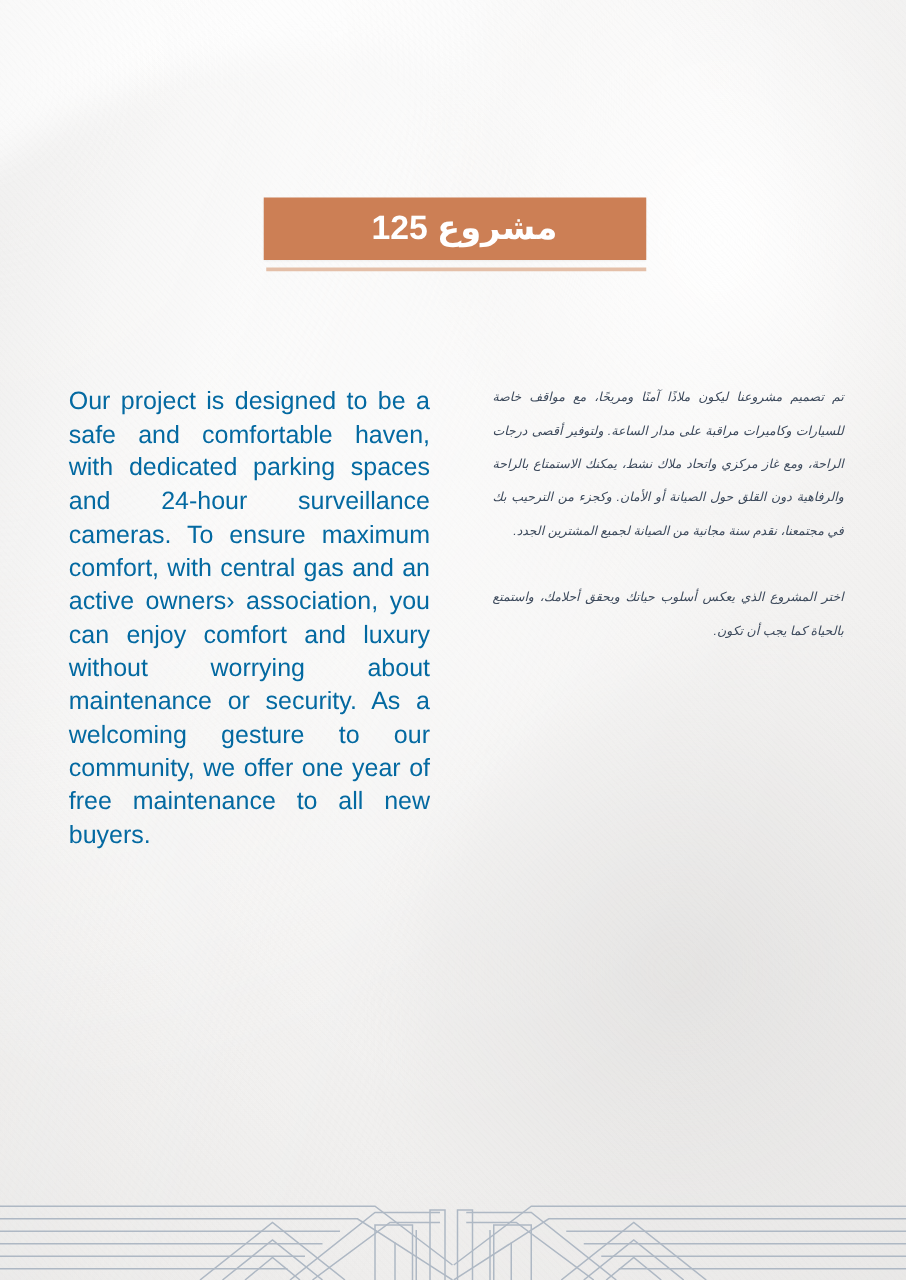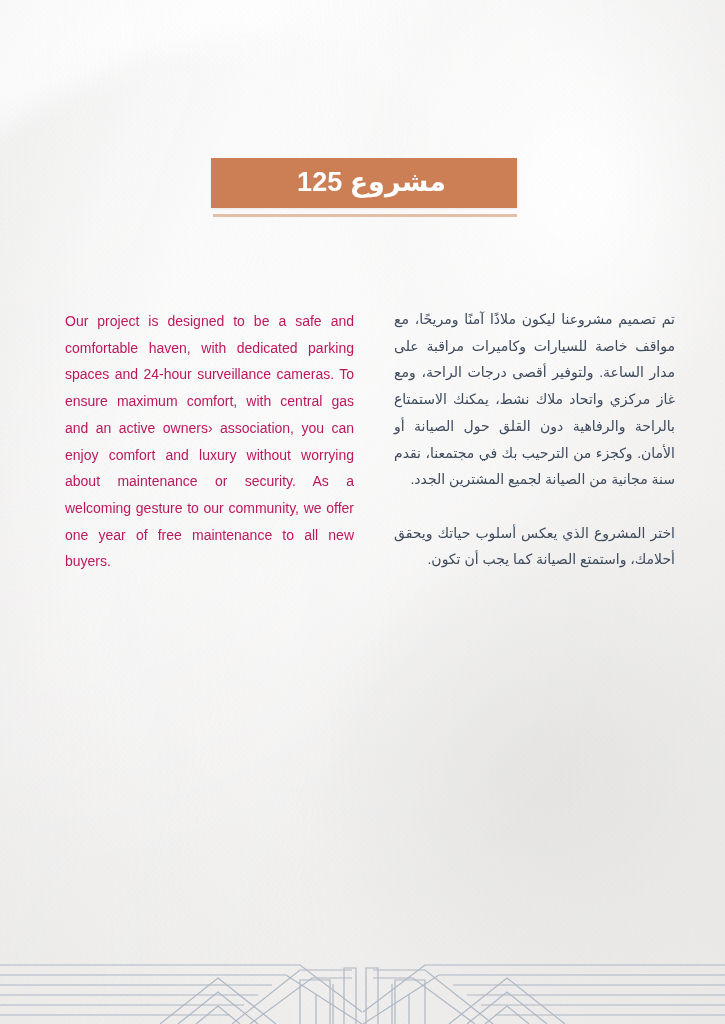--- a/index.html
+++ b/index.html
@@ -138,42 +138,43 @@
     left: 213px;
     top: 214px;
     width: 304px;
     height: 3px;
     background: #e4bfa8;
   }
 
   
   .col-en {
     position: absolute;
-    left: 65px;
+    left: 55px;
     top: 308px;
     width: 289px;
-    color: #be185d;
-    font-size: 14px;
+    color: #0369a1;
+    font-size: 20px;
     line-height: 26.7px;
     text-align: justify;
     text-justify: inter-word;
     direction: ltr;
   }
 
   .col-ar {
     position: absolute;
     left: 394px;
     top: 306px;
     width: 281px;
     color: #3d4a5c;
-    font-size: 14px;
+    font-size: 10px;
     line-height: 26.7px;
     text-align: justify;
     direction: rtl;
     unicode-bidi: isolate;
+    font-style: italic;
   }
 
   .col-en p,
   .col-ar p {
     margin: 0;
   }
 
   .col-en p + p,
   .col-ar p + p {
     margin-top: 26.7px;
@@ -215,21 +216,21 @@
     <span class="title-banner-text">مشروع 125</span>
   </div>
   <div class="title-underline"></div>
 
   <div class="col-en">
     <p>Our project is designed to be a safe and comfortable haven, with dedicated parking spaces and 24-hour surveillance cameras. To ensure maximum comfort, with central gas and an active owners› association, you can enjoy comfort and luxury without worrying about maintenance or security. As a welcoming gesture to our community, we offer one year of free maintenance to all new buyers.</p>
   </div>
 
   <div class="col-ar">
     <p>تم تصميم مشروعنا ليكون ملاذًا آمنًا ومريحًا، مع مواقف خاصة للسيارات وكاميرات مراقبة على مدار الساعة. ولتوفير أقصى درجات الراحة، ومع غاز مركزي واتحاد ملاك نشط، يمكنك الاستمتاع بالراحة والرفاهية دون القلق حول الصيانة أو الأمان. وكجزء من الترحيب بك في مجتمعنا، نقدم سنة مجانية من الصيانة لجميع المشترين الجدد.</p>
-    <p>اختر المشروع الذي يعكس أسلوب حياتك ويحقق أحلامك، واستمتع الصيانة كما يجب أن تكون.</p>
+    <p>اختر المشروع الذي يعكس أسلوب حياتك ويحقق أحلامك، واستمتع بالحياة كما يجب أن تكون.</p>
   </div>
 
   <div class="footer-pattern">
     <svg width="725" height="70" viewBox="0 0 725 70" fill="none">
       <g stroke="#aeb8c4" stroke-width="1.2" fill="none" stroke-linejoin="miter" stroke-linecap="butt">
 
         <path d="M0 11 H300 L362 58"></path>
         <path d="M0 21 H286 L362 70"></path>
         <path d="M0 31 H272"></path>
         <path d="M0 41 H258"></path>

